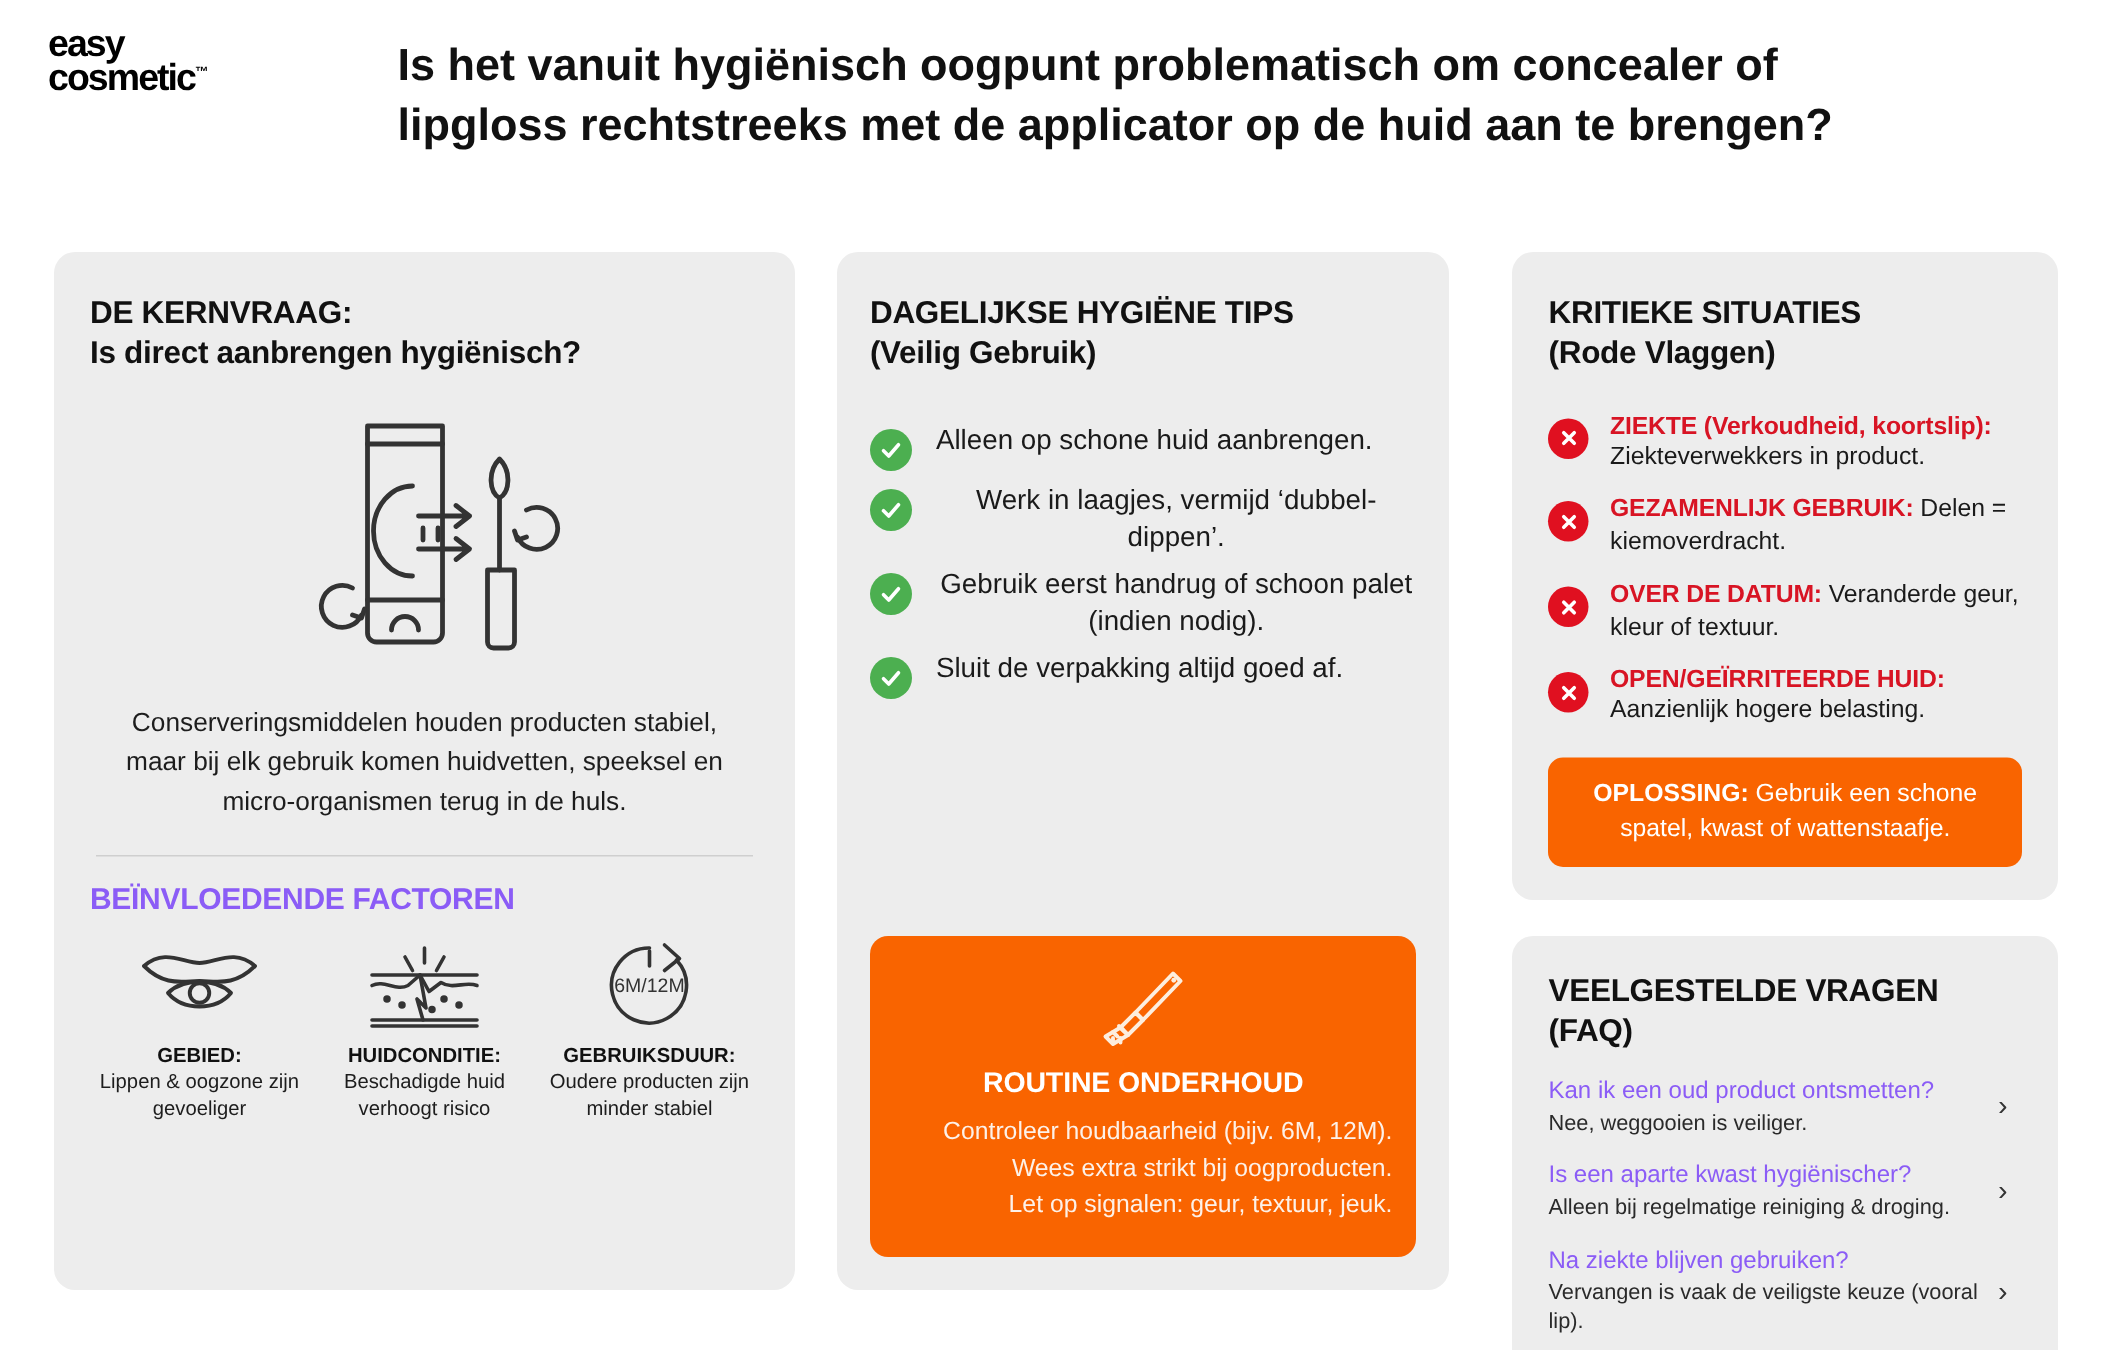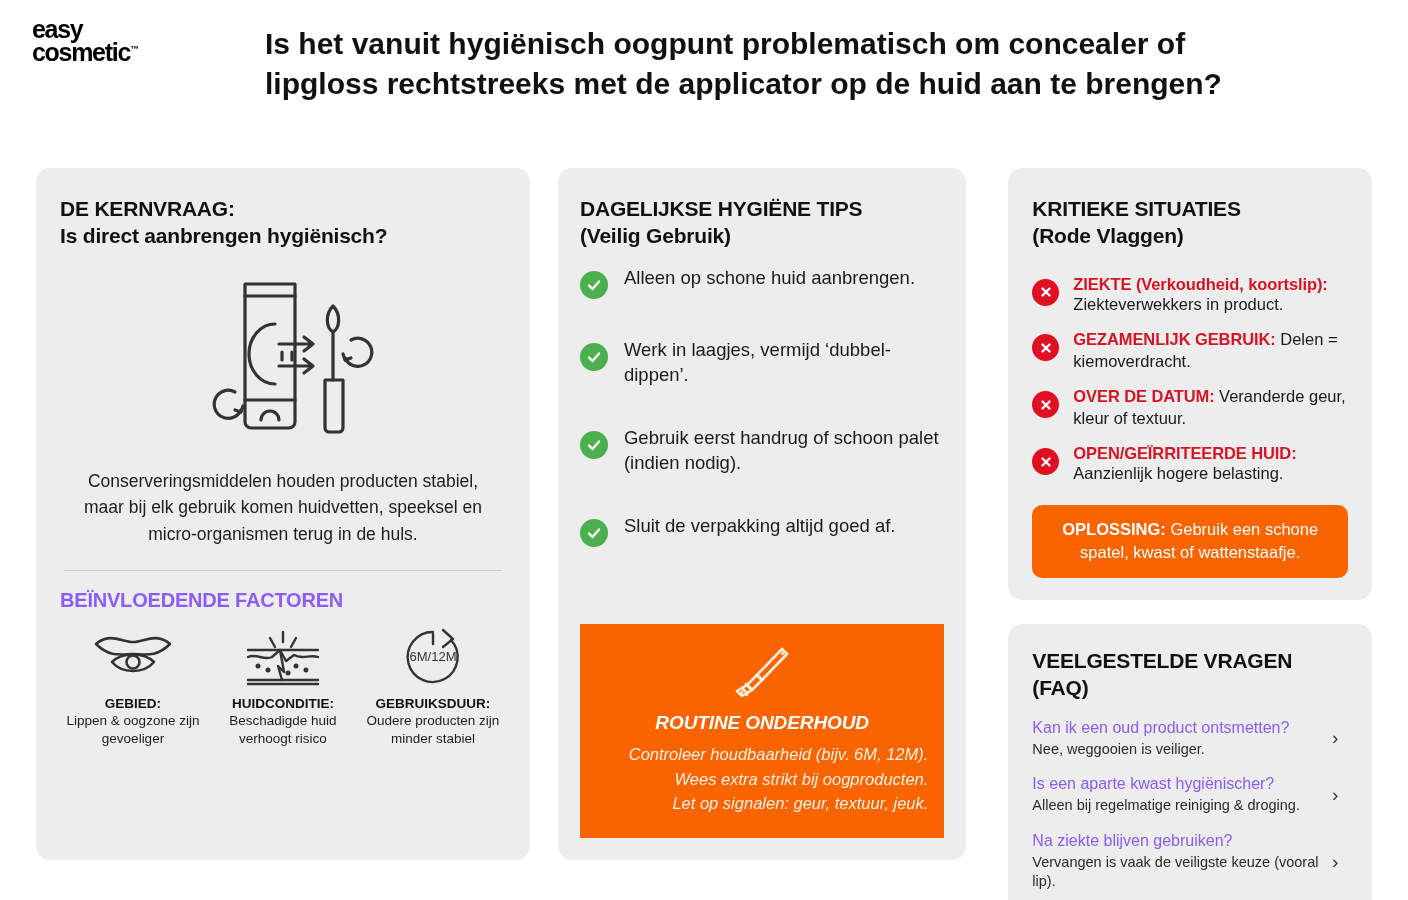--- a/index.html
+++ b/index.html
@@ -69,32 +69,32 @@
   }
   .factors { display: flex; gap: 4px; margin-top: 8px; }
   .factor { flex: 1; text-align: center; }
   .factor-icon { height: 62px; display: flex; align-items: center; justify-content: center; }
   .factor-label {
     font-size: 13.5px; font-weight: bold; color: #111; margin-top: 8px;
   }
   .factor-desc { font-size: 13.5px; line-height: 1.35; color: #1d1d1d; margin-top: 1px; }
 
   
-  .tips { margin-top: 15px; display: flex; flex-direction: column; gap: 38px; }
+  .tips { margin-top: 30px; display: flex; flex-direction: column; gap: 6px; text-align: center; }
   .tip { display: flex; gap: 16px; align-items: flex-start; }
   .check-circle {
     flex: 0 0 28px; width: 28px; height: 28px; border-radius: 50%;
     background: #4caf50; display: flex; align-items: center;
     justify-content: center; margin-top: 6px;
   }
   .tip-text { font-size: 18.5px; line-height: 1.36; color: #1a1a1a; }
 
   .orange-box {
-    background: #f96400; border-radius: 0; margin-top: auto;
-    padding: 20px 16px 22px 16px; text-align: center; color: #ffffff; font-style: italic;
+    background: #f96400; border-radius: 12px; margin-top: auto;
+    padding: 20px 16px 22px 16px; text-align: center; color: #ffffff;
   }
   .orange-icon { display: flex; justify-content: center; margin-bottom: 10px; }
   .orange-title {
     font-size: 19px; font-weight: bold; letter-spacing: -0.1px; margin-bottom: 8px;
   }
   .orange-line { font-size: 16.5px; line-height: 1.5; color: #fdf1e8; text-align: right; }
 
   
   .flags { margin-top: 24px; display: flex; flex-direction: column; gap: 14px; }
   .flag { display: flex; gap: 14px; align-items: flex-start; }

